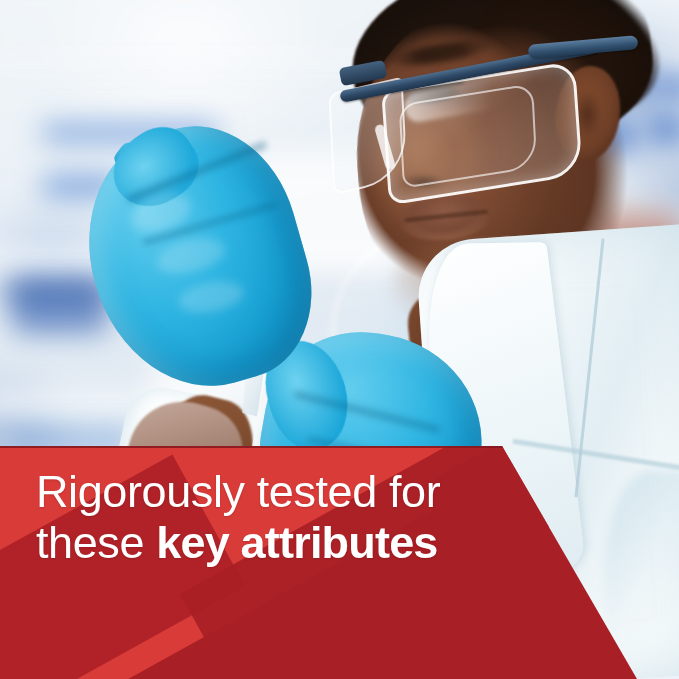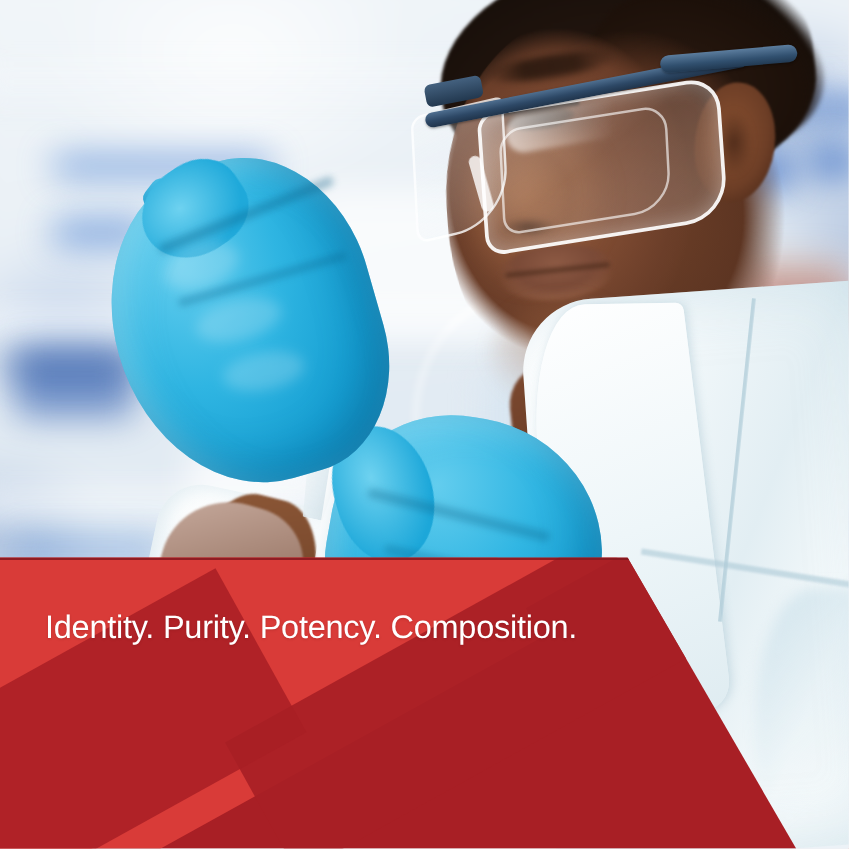--- a/index.html
+++ b/index.html
@@ -560,17 +560,17 @@
   <div class="banner" style="--red-bright: #d93b38; --red-dark: #a81f25; background: rgb(168, 31, 37);">
     <div class="band">
       <div class="band-bright-1" style="background: rgb(217, 59, 56);"></div>
       <div class="band-bright-2" style="background: rgb(217, 59, 56);"></div>
       <div class="band-dark-stripe" style="background: rgb(168, 31, 37);"></div>
       <div class="band-dark-corner" style="background: rgb(168, 31, 37);"></div>
       <div class="band-dark-top"></div>
     </div>
 
     <div class="banner-text" style="color: rgb(255, 255, 255);">
-      <p class="subline">Identity. Purity. Potency. Composition.</p>
+      <h1 class="headline"><span>Rigorously tested for these </span><span class="bold">key attributes</span></h1>
     </div>
   </div>
 
 </div>
 
 </body></html>

